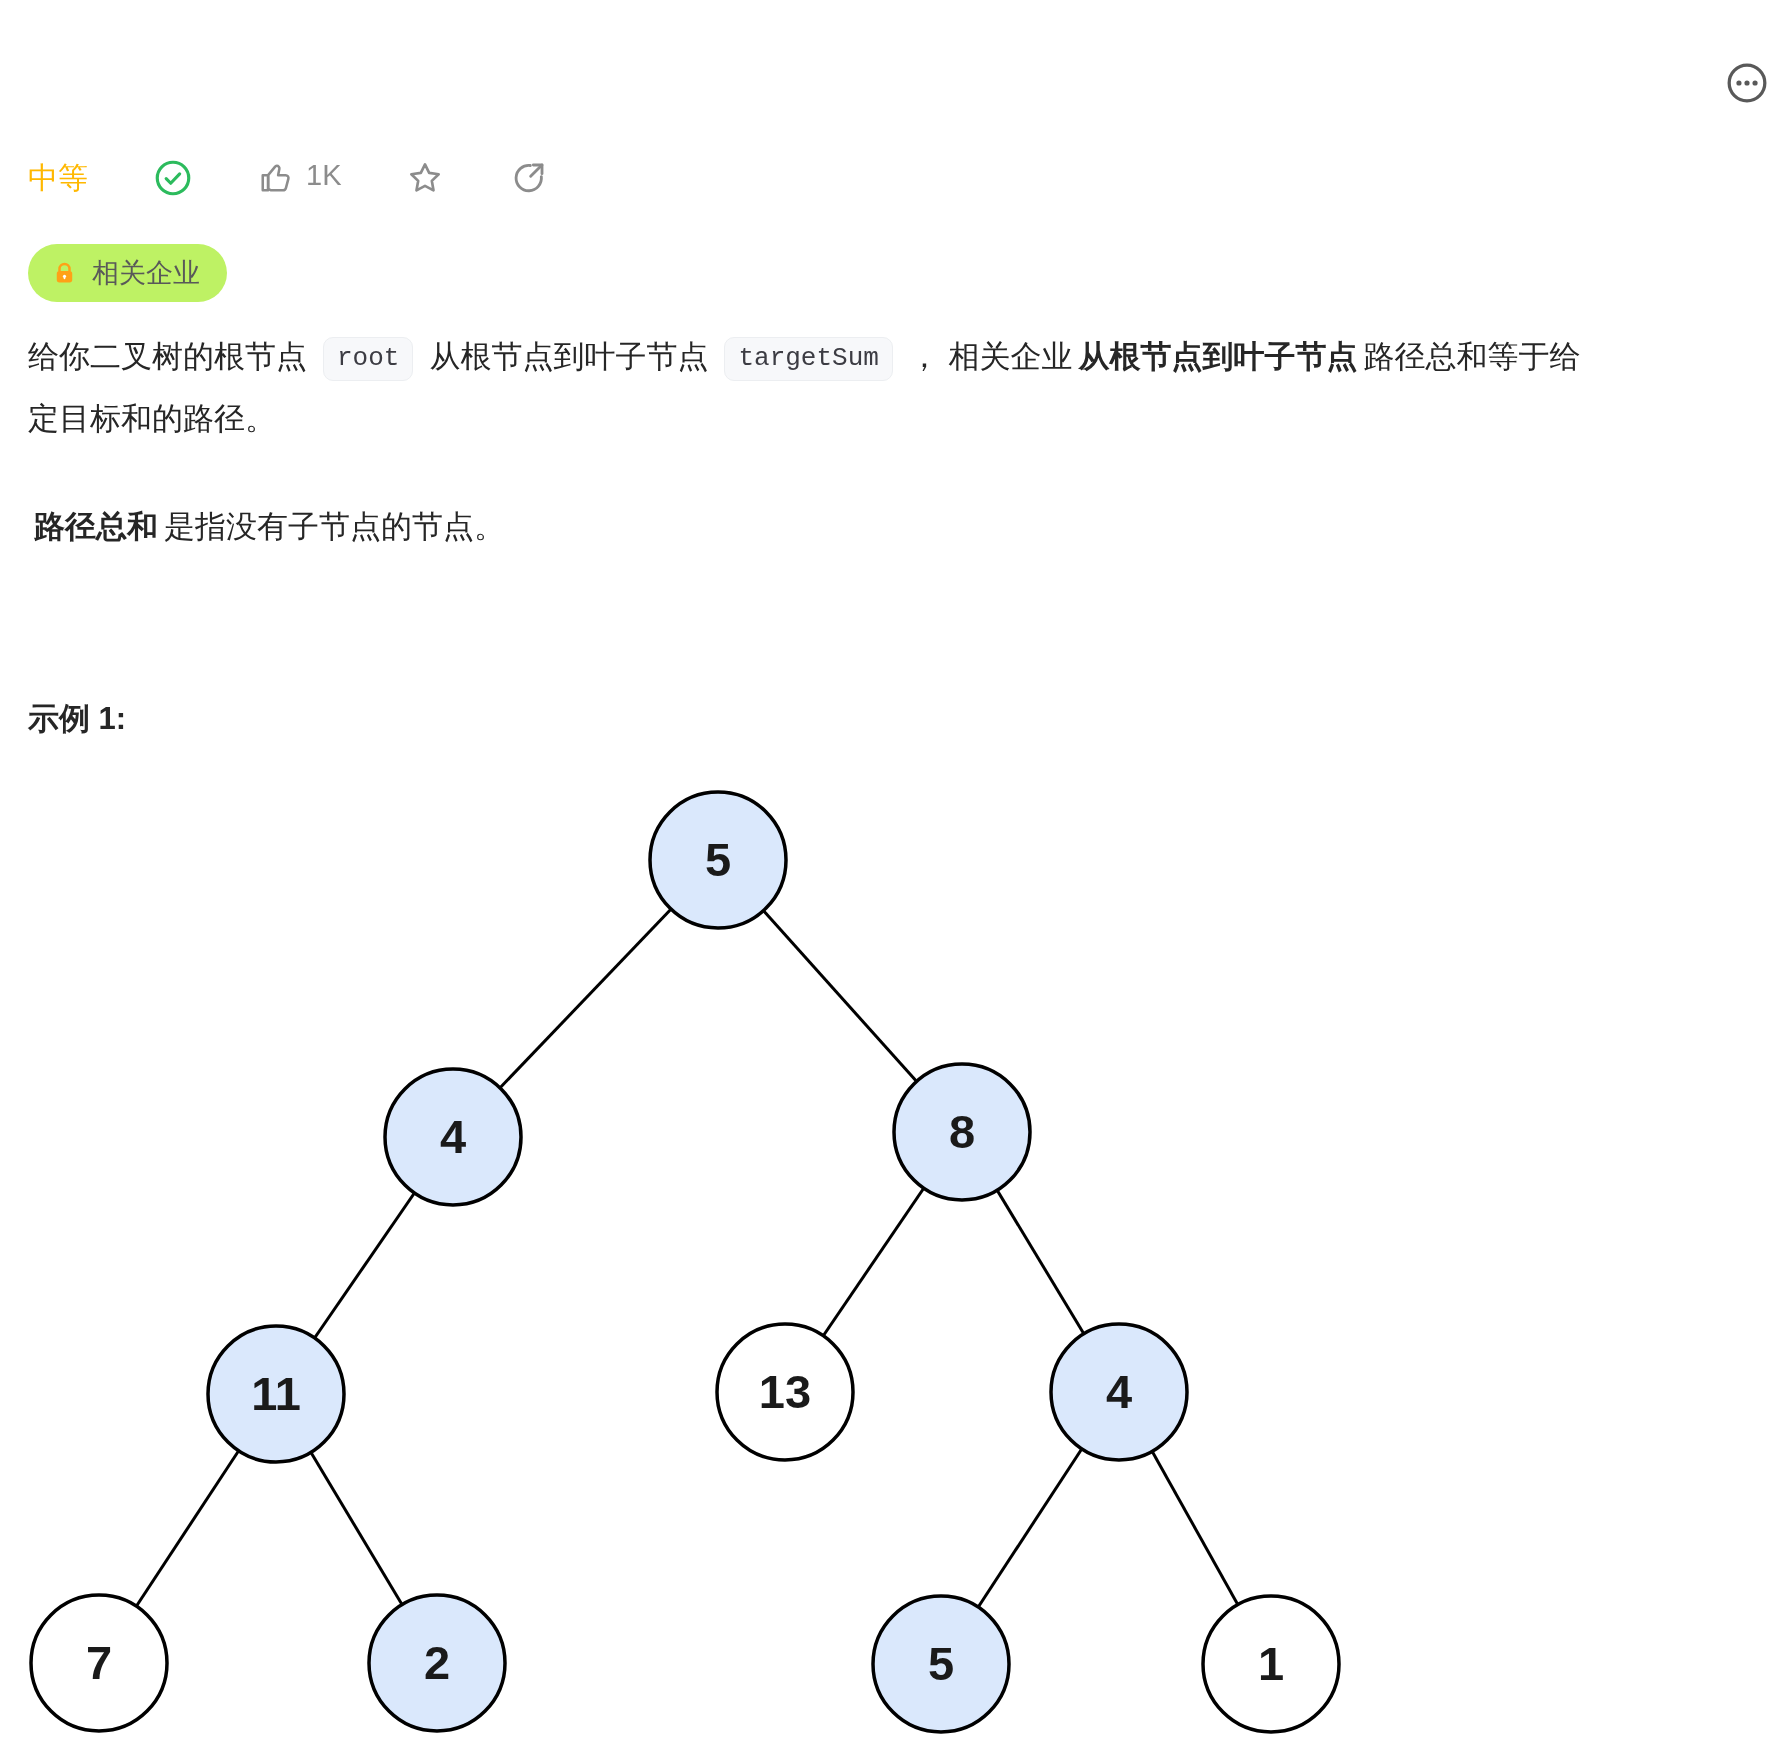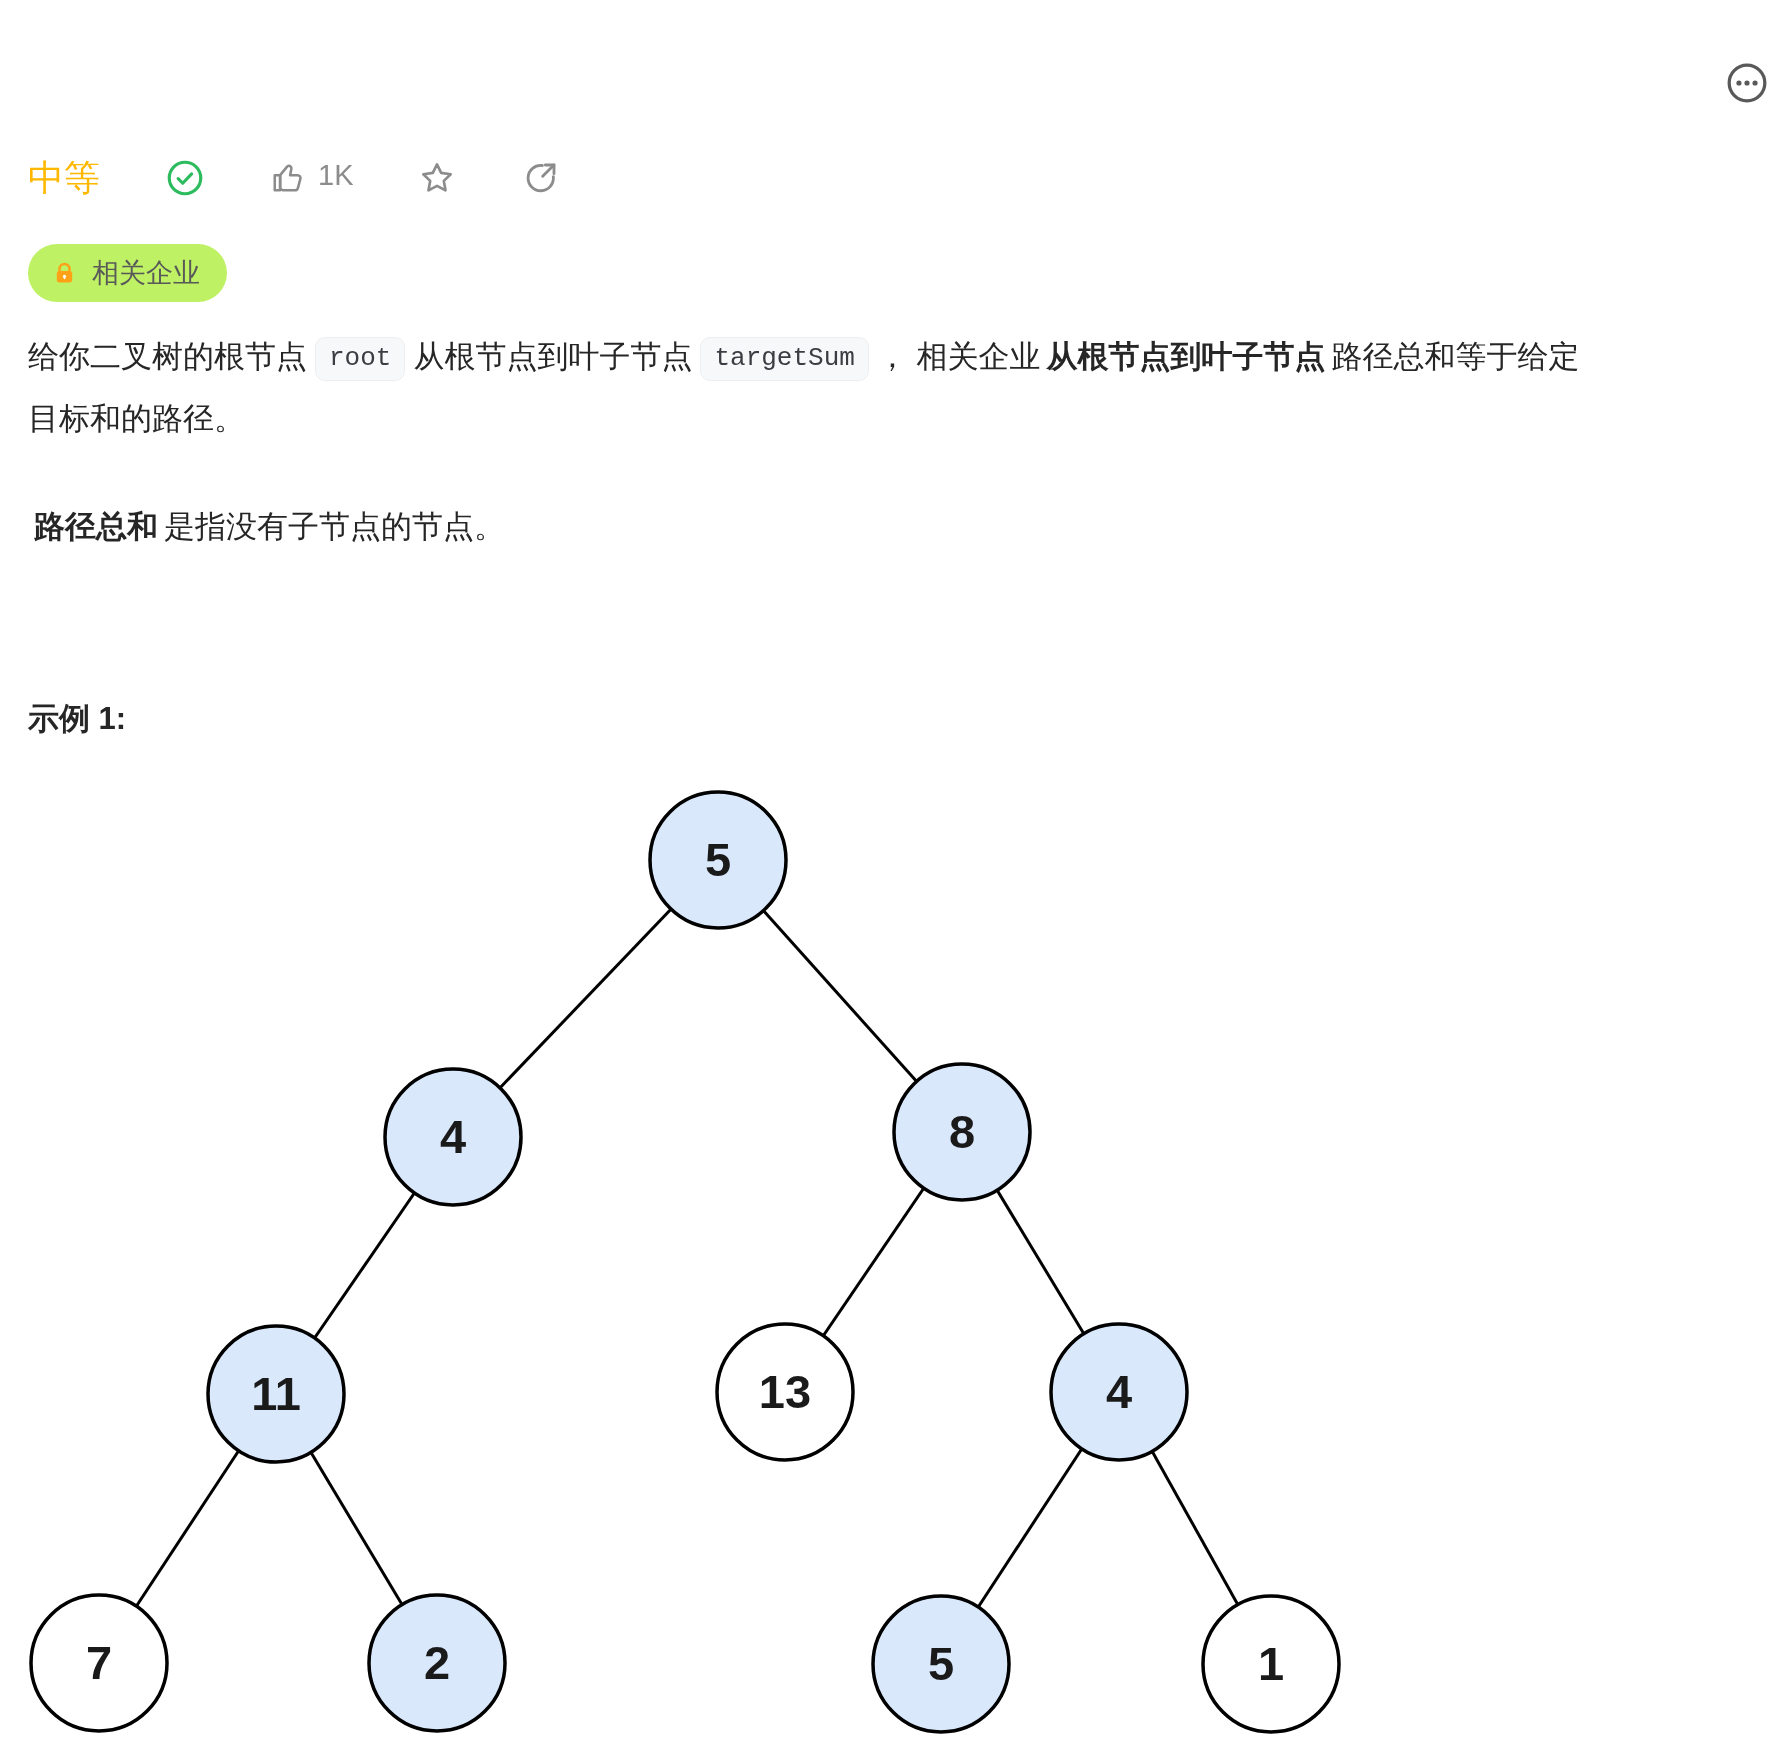--- a/index.html
+++ b/index.html
@@ -14,41 +14,41 @@
   }
   .menu-btn{
     position:absolute;left:1724px;top:60px;width:46px;height:46px;
     color:#595959;cursor:pointer;
   }
   
   .meta-row{
     position:absolute;left:28px;top:152px;height:52px;
     display:flex;align-items:center;gap:64px;
   }
-  .difficulty{font-size:36px;font-weight:400;}
+  .difficulty{font-size:30px;font-weight:400;}
   .icon-btn{display:flex;align-items:center;color:#8c8c8c;cursor:pointer;}
   .solved{color:#2cbb5d;}
   .like-group{display:flex;gap:10px;color:#8c8c8c;font-size:29px;}
   
   .tag-pill{
     position:absolute;left:28px;top:244px;height:58px;
     display:inline-flex;align-items:center;gap:15px;
     background:#bef264;border-radius:29px;padding:0 27px 0 24px;
     font-size:27px;color:#595959;cursor:pointer;
   }
   
   .desc{
     position:absolute;left:28px;margin:0;width:1580px;
     font-size:31px;line-height:62px;color:#262626;font-weight:400;
   }
   .desc-1{top:326px;}
   .desc-2{top:496px;}
   .desc strong{font-weight:700;margin:0 6px;}
   .code-chip{
-    display:inline-block;margin:0 8px;padding:1px 13px 3px;
+    display:inline-block;margin:0 16px;padding:1px 13px 3px;
     background:#f7f8fa;border:1px solid #eceef1;border-radius:10px;
     font-family:"Liberation Mono","DejaVu Sans Mono",monospace;
     font-size:26px;line-height:38px;color:#3c3c43;vertical-align:2px;
   }
   .example-label{
     position:absolute;left:28px;top:698px;margin:0;
     font-size:31px;font-weight:700;color:#262626;
   }
   
   #tree-svg{position:absolute;left:0;top:770px;}

